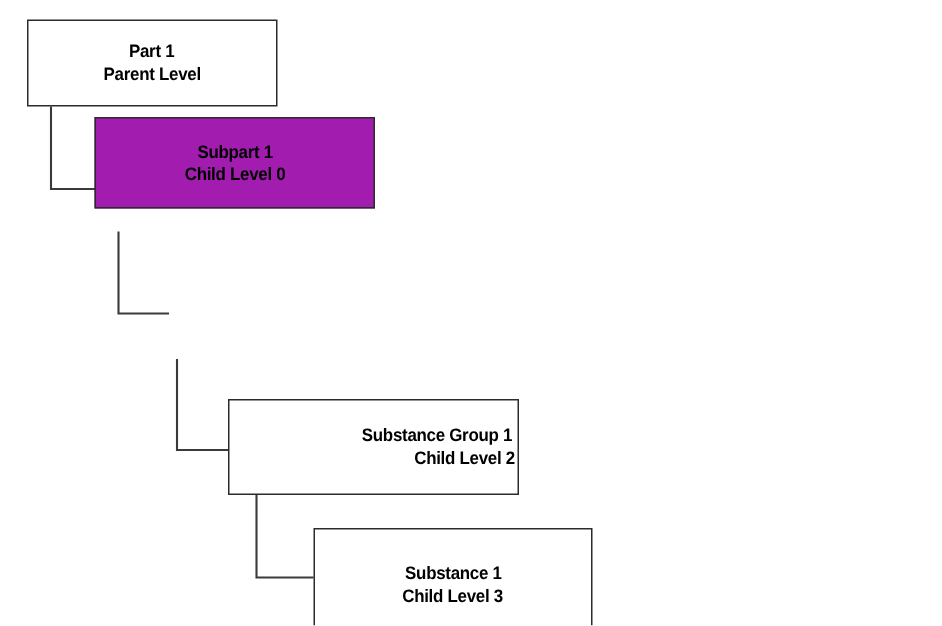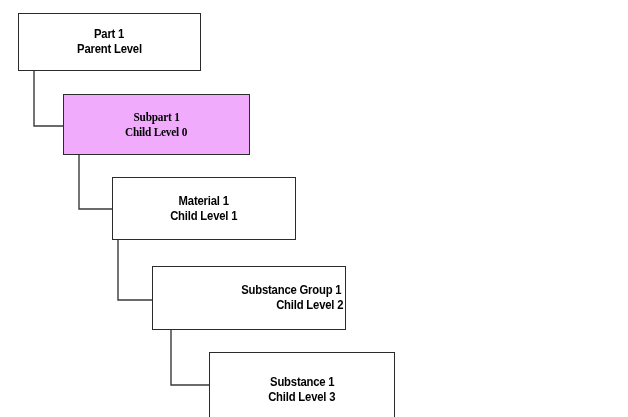--- a/index.html
+++ b/index.html
@@ -55,34 +55,30 @@
 
   <svg id="connector-layer" viewBox="0 0 628 417" width="628" height="417" xmlns="http://www.w3.org/2000/svg">
     <g id="connector-group" fill="none" stroke="#3a3a3a" stroke-width="1.4" stroke-linecap="square" stroke-linejoin="miter">
         <path d="M 34 71 L 34 126 L 63 126" stroke="#3a3a3a"></path>
         <path d="M 79 155 L 79 209 L 112 209" stroke="#3a3a3a"></path>
         <path d="M 118 240 L 118 300 L 152 300" stroke="#3a3a3a"></path>
         <path d="M 171 330 L 171 385 L 209 385" stroke="#3a3a3a"></path>
       </g>
   </svg>
 
-  <div class="node-box" style="left: 18px; top: 13px; width: 183px; height: 58px; border-color: rgb(43, 43, 43); background: rgb(255, 255, 255);">
+  <div class="node-box" style="left: 18px; top: 13px; width: 167px; height: 58px; border-color: rgb(43, 43, 43); background: rgb(255, 255, 255);">
     <div class="node-line">Part 1</div>
     <div class="node-line">Parent Level</div>
   </div>
 
-  <div class="node-box" style="left: 63px; top: 94px; width: 187px; height: 61px; border-color: rgb(43, 43, 43); background: #f0abfc; font-family: Liberation Serif, serif;">
+  <div class="node-box" style="left: 63px; top: 78px; width: 187px; height: 61px; border-color: rgb(43, 43, 43); background: #a21caf;">
     <div class="node-line">Subpart 1</div>
     <div class="node-line">Child Level 0</div>
   </div>
 
-  <div class="node-box" style="left: 112px; top: 177px; width: 184px; height: 63px; border-color: rgb(43, 43, 43); background: rgb(255, 255, 255);">
-    <div class="node-line">Material 1</div>
-    <div class="node-line">Child Level 1</div>
-  </div>
 
   <div class="node-box" style="left: 152px; top: 266px; width: 194px; height: 64px; border-color: rgb(43, 43, 43); background: rgb(255, 255, 255); align-items: flex-end;">
     <div class="node-line">Substance Group 1</div>
     <div class="node-line">Child Level 2</div>
   </div>
 
   <div class="node-box" style="left: 209px; top: 352px; width: 186px; height: 75px; border-color: rgb(43, 43, 43); background: rgb(255, 255, 255);">
     <div class="node-line">Substance 1</div>
     <div class="node-line">Child Level 3</div>
   </div>

